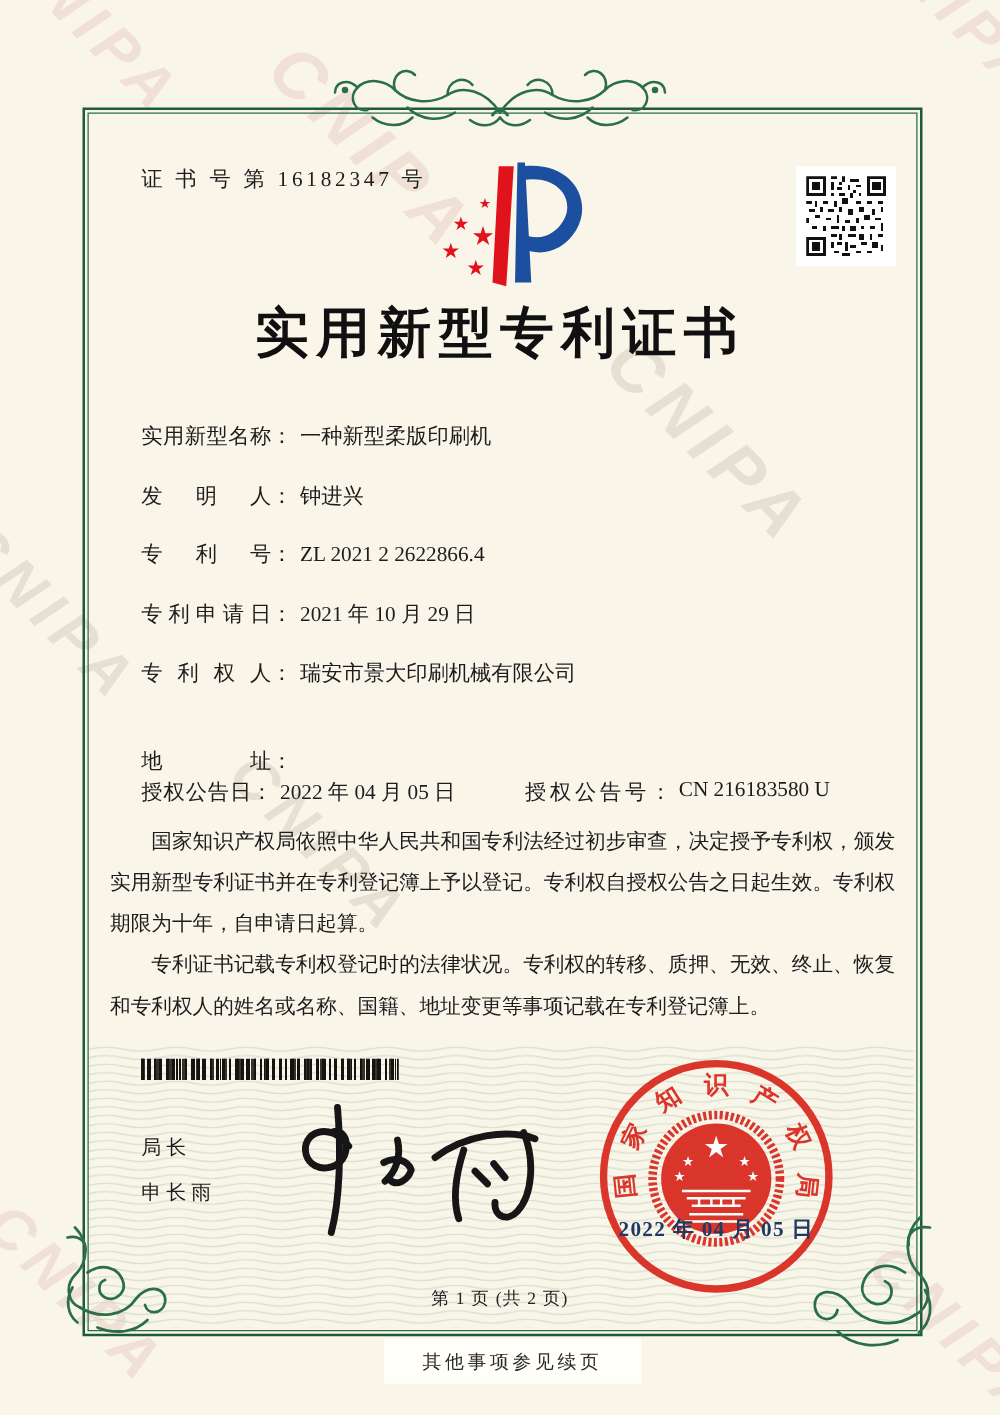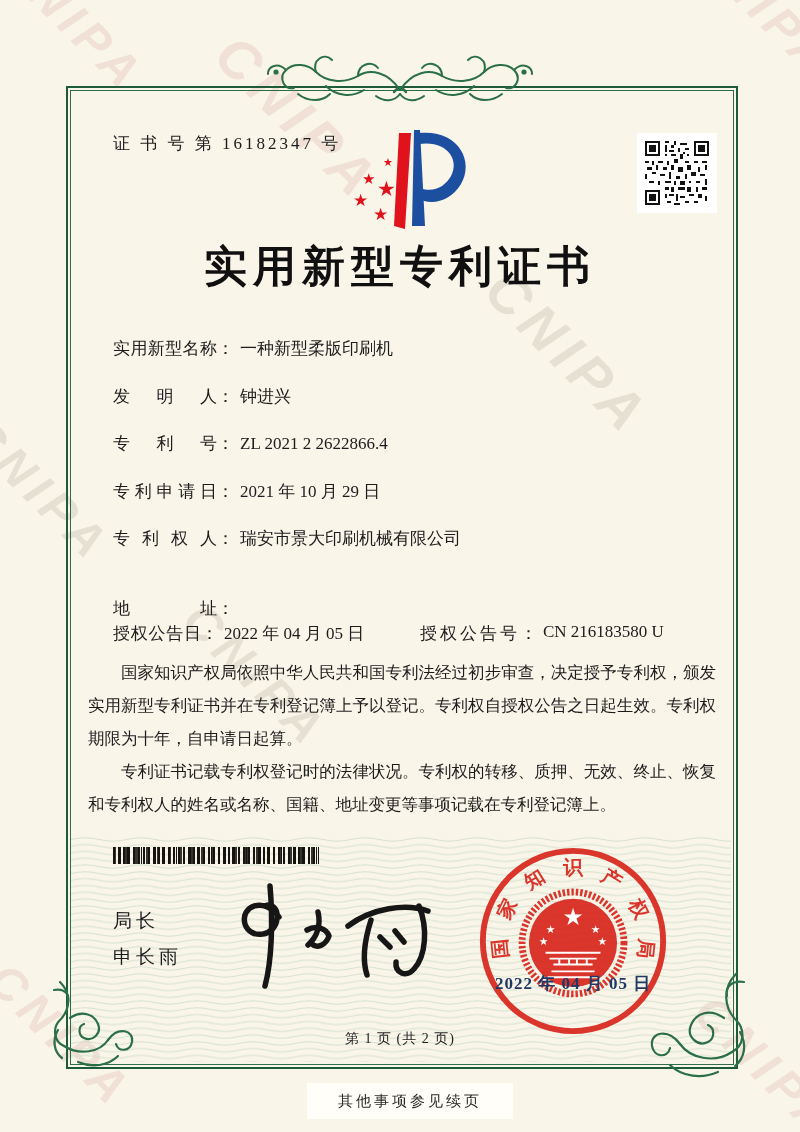--- a/index.html
+++ b/index.html
@@ -49,34 +49,34 @@
   .body-text p{margin:0; text-indent:2em;}
   
   .barcode{
     position:absolute; left:113px; top:847px; width:206px; height:17px;
     background:
       repeating-linear-gradient(90deg,#15130f 0 2px,transparent 2px 5px),
       repeating-linear-gradient(90deg,#15130f 0 1px,transparent 1px 7px),
       repeating-linear-gradient(90deg,rgba(20,18,14,.85) 0 3px,transparent 3px 11px);
   }
   
-  .signer{position:absolute; left:113px; font-size:19px; letter-spacing:4px;}
+  .signer{position:absolute; left:113px; font-size:16px; letter-spacing:4px;}
   .sig{position:absolute; left:222px; top:880px; width:230px; height:112px;}
   .seal{position:absolute; left:475px; top:843px; width:196px; height:196px; opacity:.92;}
   .seal-date{
     position:absolute; left:473px; top:972px; width:200px; text-align:center;
     font-size:17px; font-weight:bold; color:#1f3864; letter-spacing:1px; white-space:nowrap;
   }
   
   .page-num{position:absolute; left:0; top:1030px; width:100%; text-align:center;
     font-size:14px; letter-spacing:1px; color:#222;}
   .cont-note{
     position:absolute; left:307px; top:1071px; width:206px; height:36px;
     background:#fffef8; display:flex; align-items:center; justify-content:center;
-    font-size:15px; letter-spacing:3px; color:#2a2a2a;margin-top:12px;
+    font-size:15px; letter-spacing:3px; color:#2a2a2a;
   }
   .ornament{position:absolute; pointer-events:none;}
 </style>
 </head>
 <body>
 
 <div class="page">
 
   <span class="wm pink f48" style="left:-18px; top:-8px;">CNIPA</span>
   <span class="wm pink f56" style="left:195px; top:85px;">CNIPA</span>

